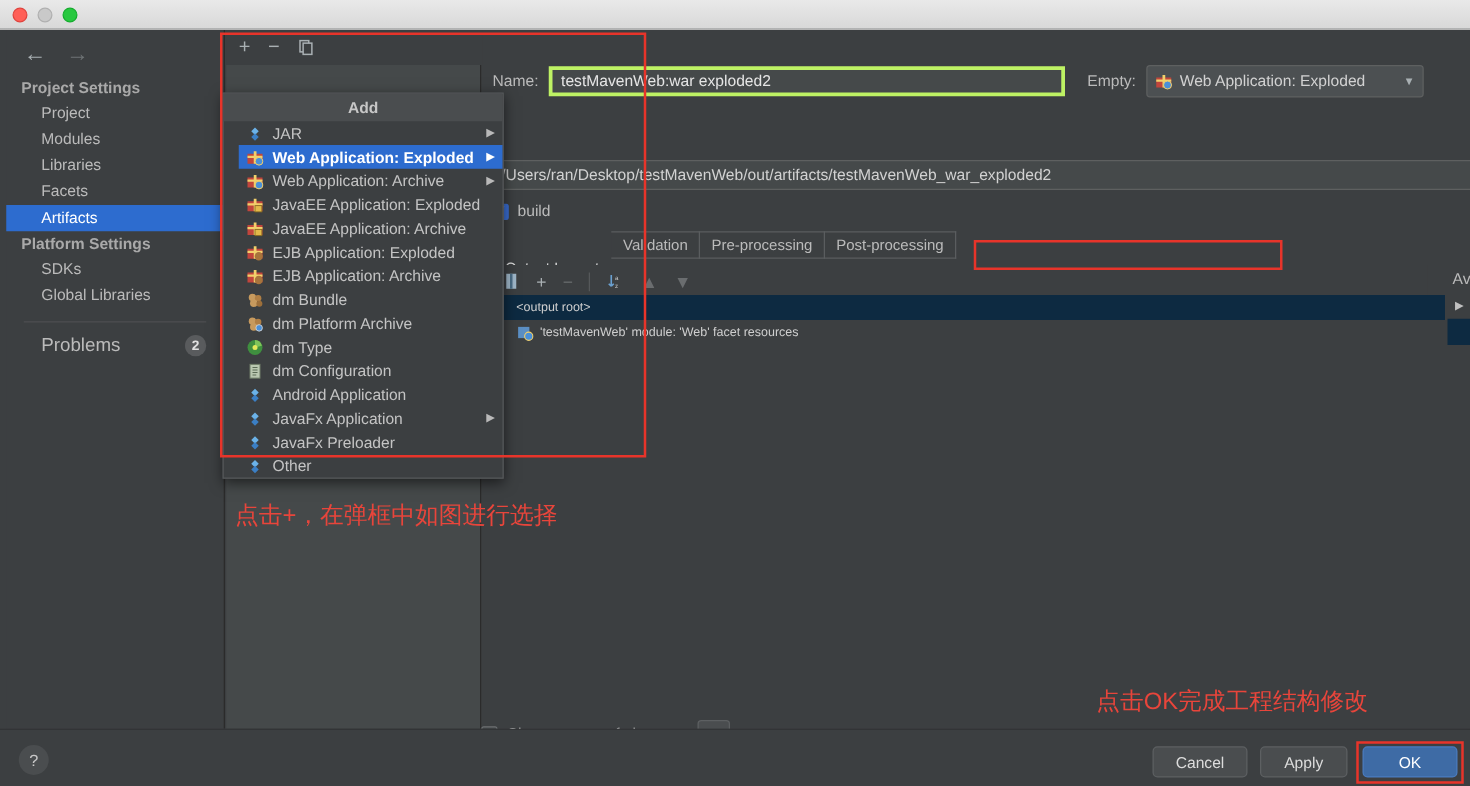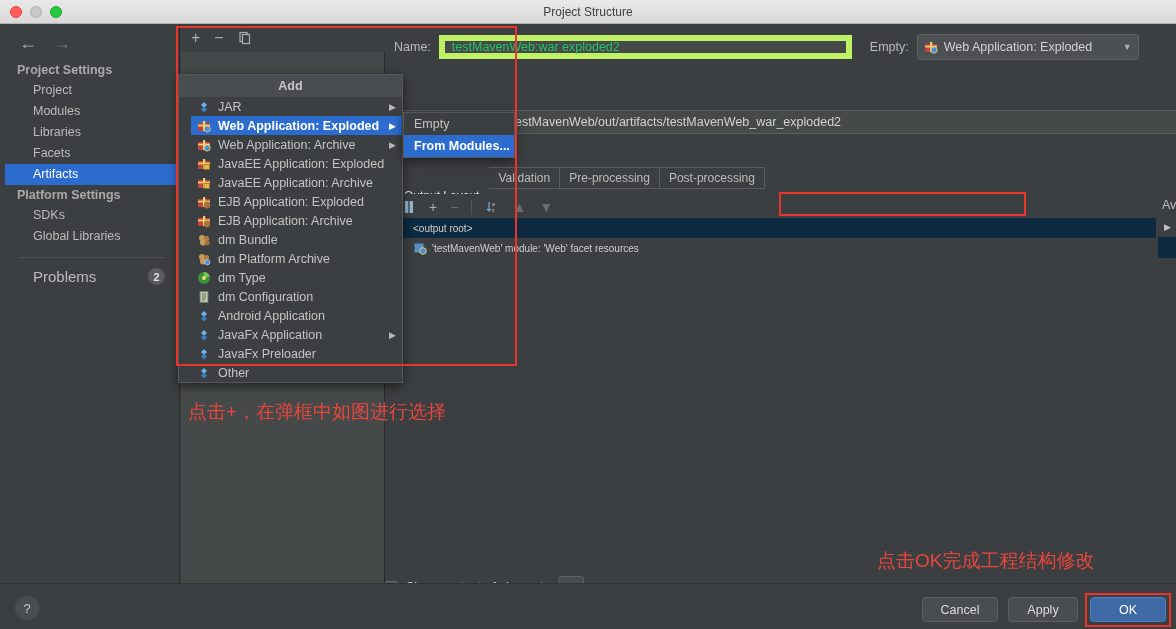--- a/index.html
+++ b/index.html
@@ -86,27 +86,27 @@
 
   
   #artifact-list {
     position: absolute; left: 0; top: 28px;
     width: 204px; height: 531px;
     background: #45494a;
     border-right: 1px solid #2b2b2b;
   }
 
   
-  #detail { position: absolute; left: 205px; top: 0; width: 790px; height: 559px; }
+  #detail { position: absolute; left: 205px; top: 18px; width: 790px; height: 559px; }
 
   .fieldrow { display: flex; align-items: center; padding: 10px 14px 0 8px; }
   .flabel { font-size: 12.5px; color: #bbbbbb; margin-right: 8px; white-space: nowrap; }
   .finput {
-    background: #45494a; border: 6px solid #bef264;
-    height: 24px; font-size: 12.5px; color: #22c55e;
+    background: #45494a; border: 3px solid #bef264;
+    height: 24px; font-size: 12.5px; color: #e5e5e5;
     display: flex; align-items: center; padding: 0 7px;
   }
   .finput.name { width: 413px; }
   #typecombo {
     width: 222px; height: 26px; background: #4c5052;
     border: 1px solid #5e6060; border-radius: 3px;
     display: flex; align-items: center; padding: 0 6px;
     font-size: 12.5px; color: #d2d2d2; gap: 6px; cursor: pointer;
   }
   #typecombo .cap { flex: 1; }
@@ -287,21 +287,20 @@
 </style>
 </head>
 <body>
 
 <div id="titlebar">
   <div id="traffic">
     <div class="tl red"></div>
     <div class="tl yel"></div>
     <div class="tl grn"></div>
   </div>
-  <div id="titletext">Project Structure</div>
 </div>
 
 <div id="win">
 
   <div id="sidebar">
     <div id="navbtns">
       <span class="navarrow">←</span>
       <span class="navarrow dim">→</span>
     </div>
 
@@ -586,24 +585,20 @@
 
     <div class="mi">
       <svg class="ico" viewBox="0 0 14 14">
           <path d="M7 2 L10 5 L7 8 L4 5 Z" fill="#6bb2e8"></path>
           <path d="M7 6.5 L10 9.5 L7 12.5 L4 9.5 Z" fill="#3b7fc4"></path>
         </svg>
       <span class="mlabel">Other</span>
     </div>
   </div>
 
-  <div id="submenu">
-    <div class="si">Empty</div>
-    <div class="si sel">From Modules...</div>
-  </div>
 
 </div>
 
 <div class="redbox" style="left:176px; top:26px; width:341px; height:340px;"></div>
 <div class="redbox" style="left:779px; top:192px; width:247px; height:24px;"></div>
 <div class="redbox" style="left:1085px; top:593px; width:86px; height:34px;"></div>
 
 <div class="redtext" style="left:188px; top:399px;">点击+，在弹框中如图进行选择</div>
 <div class="redtext" style="left:877px; top:548px;">点击OK完成工程结构修改</div>
 

